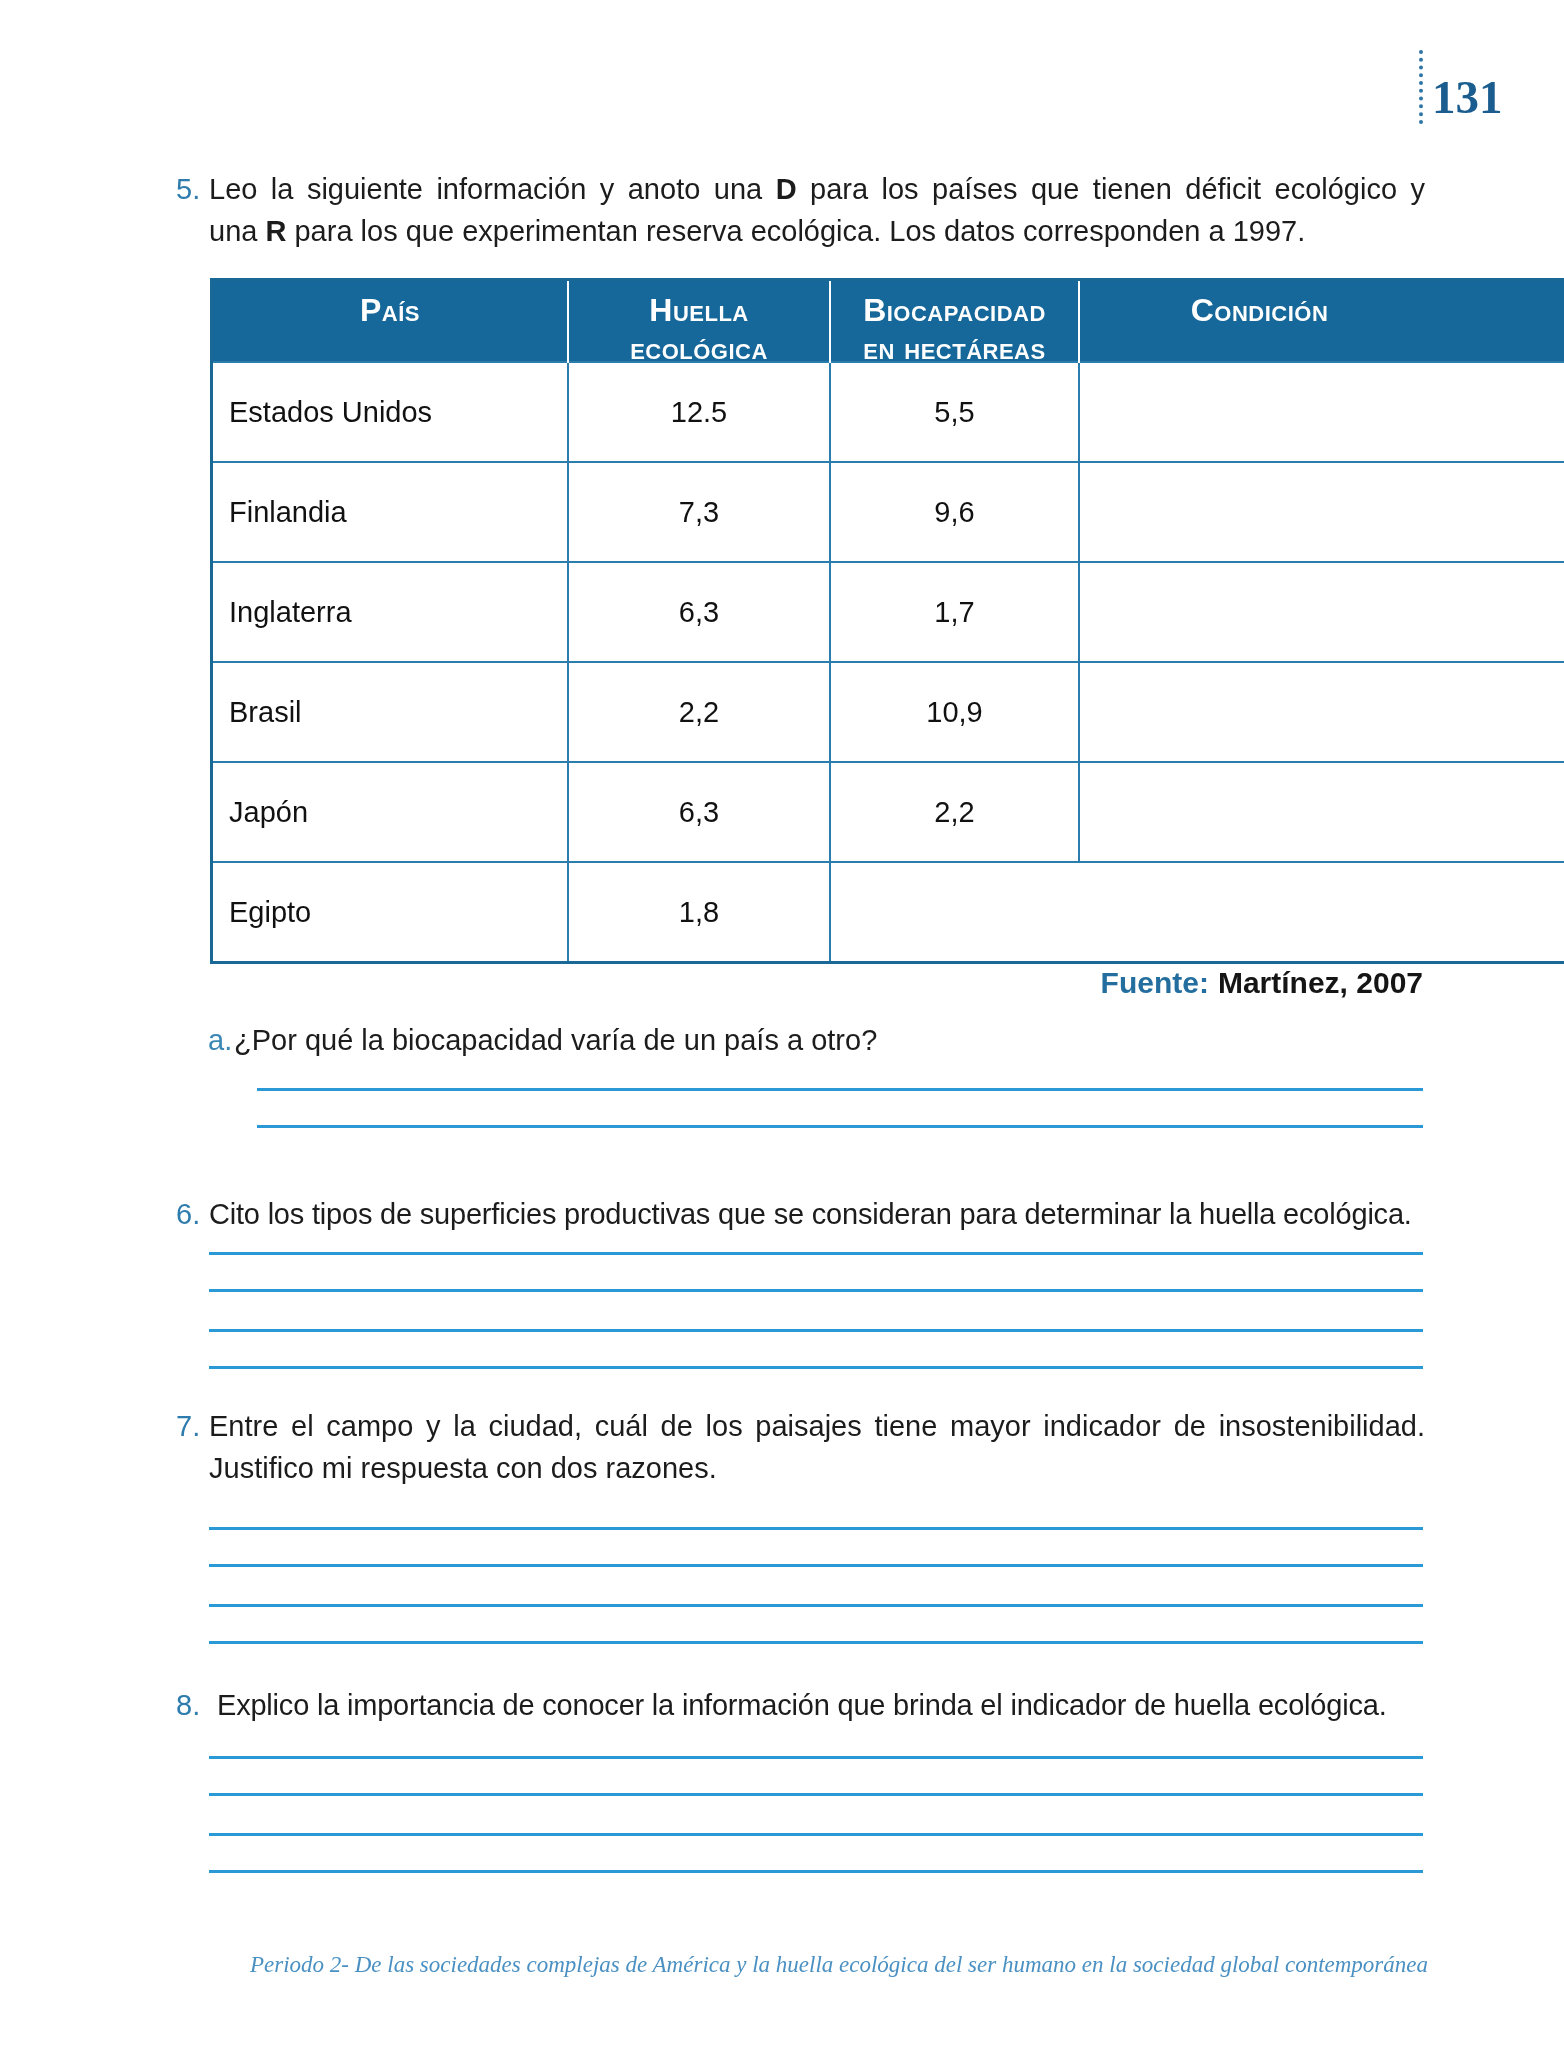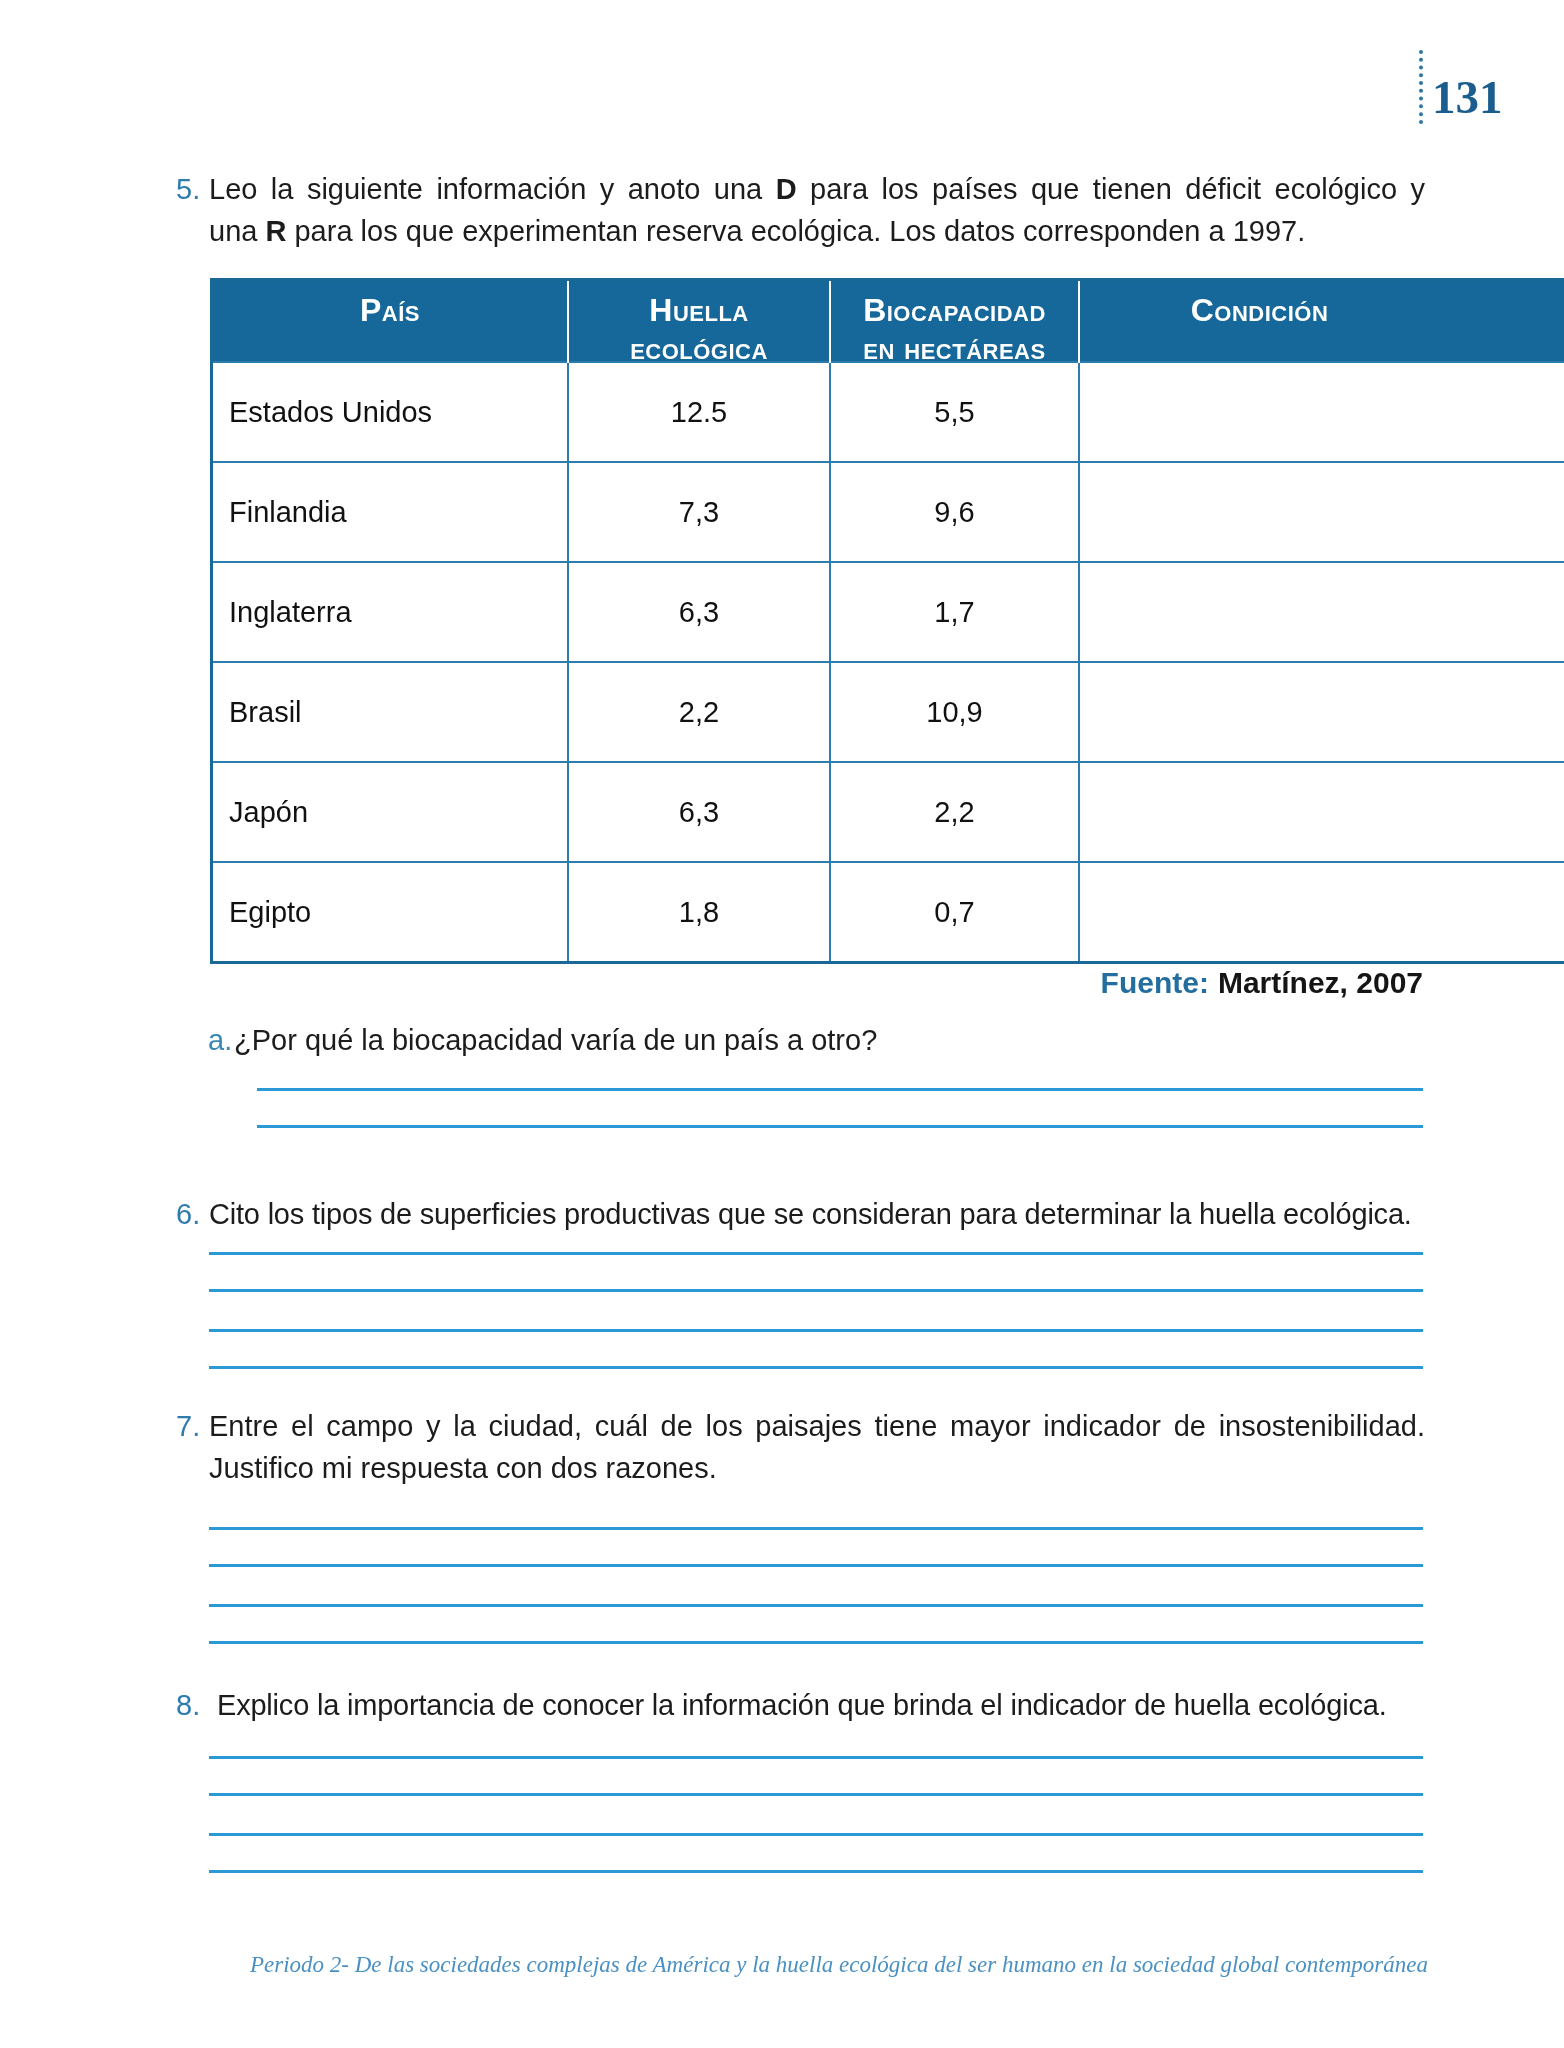--- a/index.html
+++ b/index.html
@@ -115,21 +115,20 @@
     </div>
     <div class="trow">
       <div class="td pais">Japón</div>
       <div class="td val">6,3</div>
       <div class="td val">2,2</div>
       <div class="td val"></div>
     </div>
     <div class="trow">
       <div class="td pais">Egipto</div>
       <div class="td val">1,8</div>
-      <div class="td val">0,7</div>
       <div class="td val"></div>
     </div>
   </div>
 
   <div class="fuente"><span class="fl">Fuente:</span><span class="fv">Martínez, 2007</span></div>
 
   <div class="item itema">
     <span class="num">a.</span>
     <div class="itext">¿Por qué la biocapacidad varía de un país a otro?</div>
   </div>

